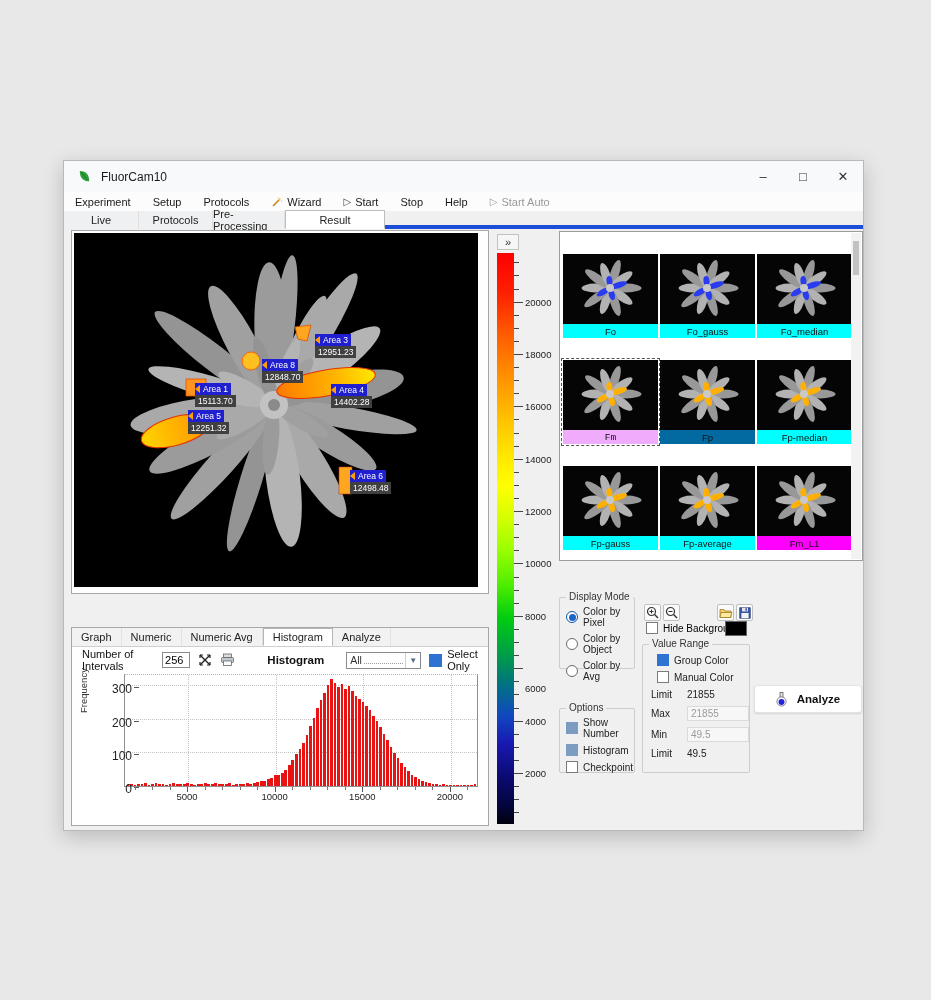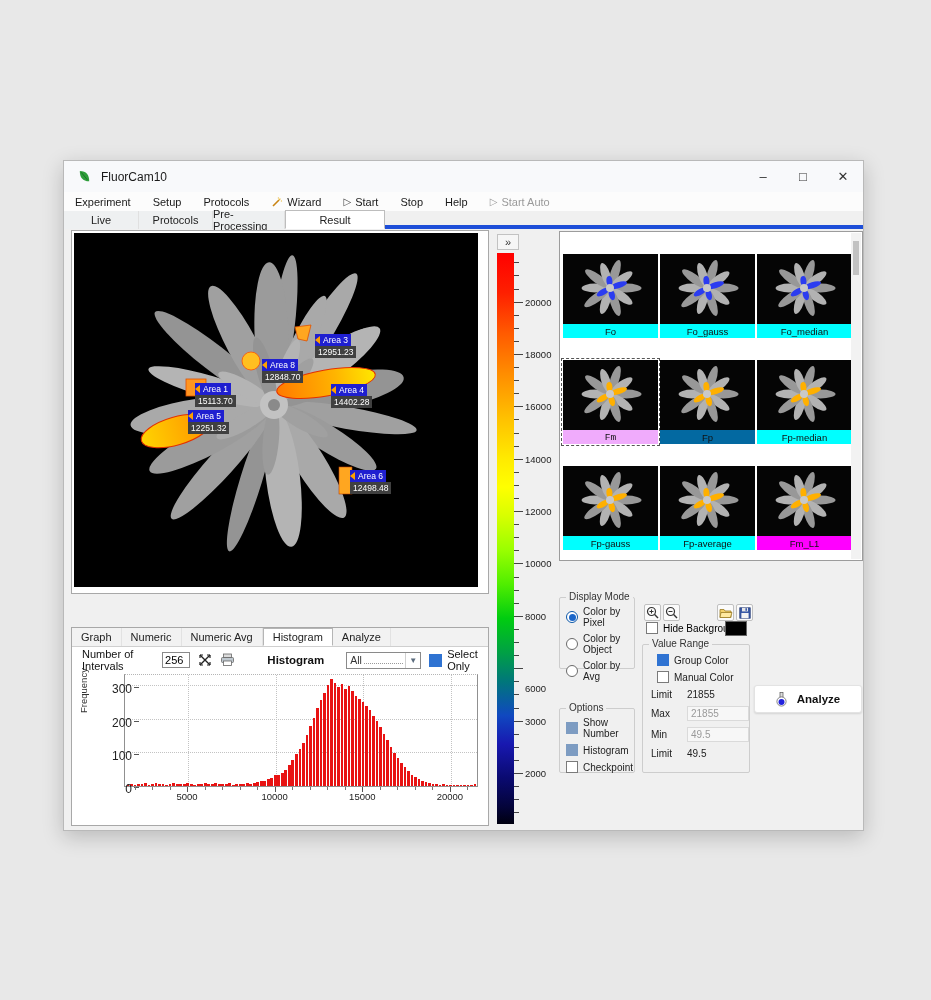--- a/index.html
+++ b/index.html
@@ -450,21 +450,21 @@
         <div class="cb-lab" style="left: 461px; top: 292.7px;">14000</div>
         <div class="cb-tick" style="left: 450px; width: 9px; top: 350.1px;"></div>
         <div class="cb-lab" style="left: 461px; top: 345.1px;">12000</div>
         <div class="cb-tick" style="left: 450px; width: 9px; top: 402.4px;"></div>
         <div class="cb-lab" style="left: 461px; top: 397.4px;">10000</div>
         <div class="cb-tick" style="left: 450px; width: 9px; top: 454.8px;"></div>
         <div class="cb-lab" style="left: 461px; top: 449.8px;">8000</div>
         <div class="cb-tick" style="left: 450px; width: 9px; top: 507.2px;"></div>
         <div class="cb-lab" style="left: 461px; top: 502.2px; margin-top: 20px;">6000</div>
         <div class="cb-tick" style="left: 450px; width: 9px; top: 559.6px;"></div>
-        <div class="cb-lab" style="left: 461px; top: 554.6px;">3000</div>
+        <div class="cb-lab" style="left: 461px; top: 554.6px;">4000</div>
         <div class="cb-tick" style="left: 450px; width: 9px; top: 611.9px;"></div>
         <div class="cb-lab" style="left: 461px; top: 606.9px;">2000</div>
       </div>
 
     <div class="thumb-panel">
       <div id="thumb-grid">
           <div class="tcell" style="left: 3px; top: 22px;">
             <div class="timg"><svg width="95" height="70" viewBox="0 0 95 70">
                 <ellipse cx="63.5" cy="34.0" rx="15.0" ry="4.4" transform="rotate(0 63.5 34.0)" fill="#989898"></ellipse>
                 <ellipse cx="58.6" cy="42.4" rx="13.0" ry="4.4" transform="rotate(36 58.6 42.4)" fill="#b2b2b2"></ellipse>

